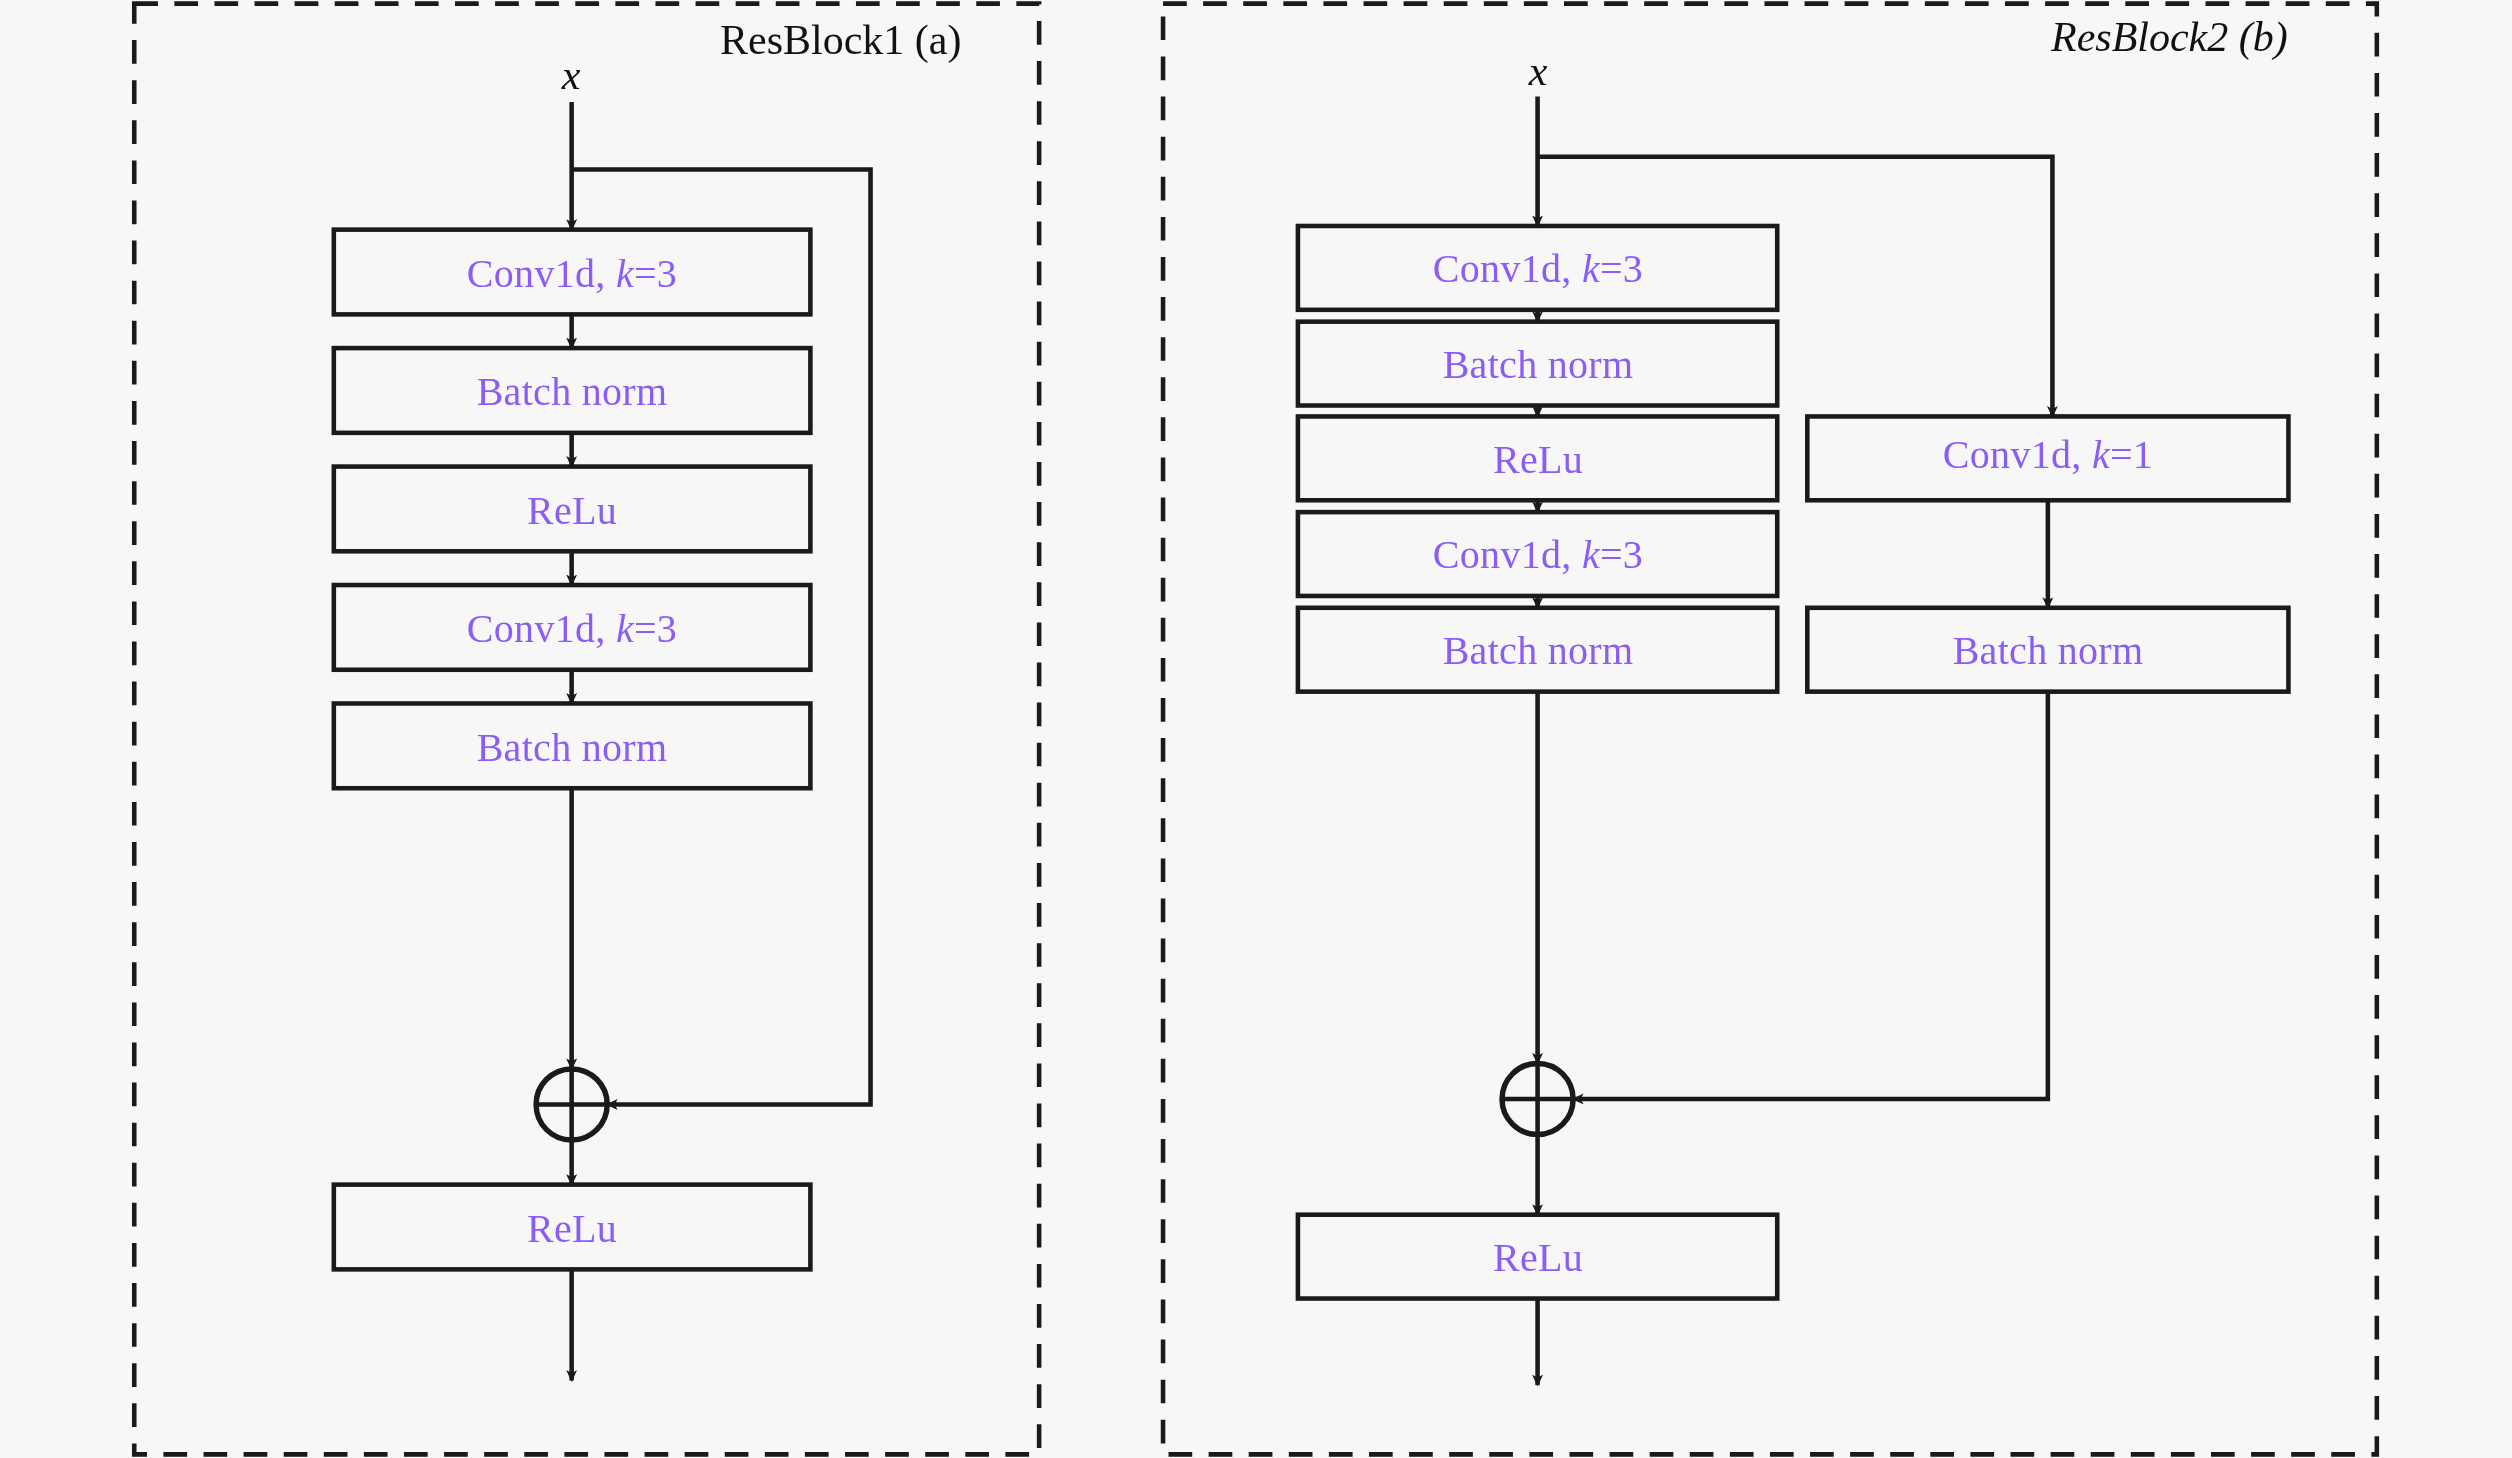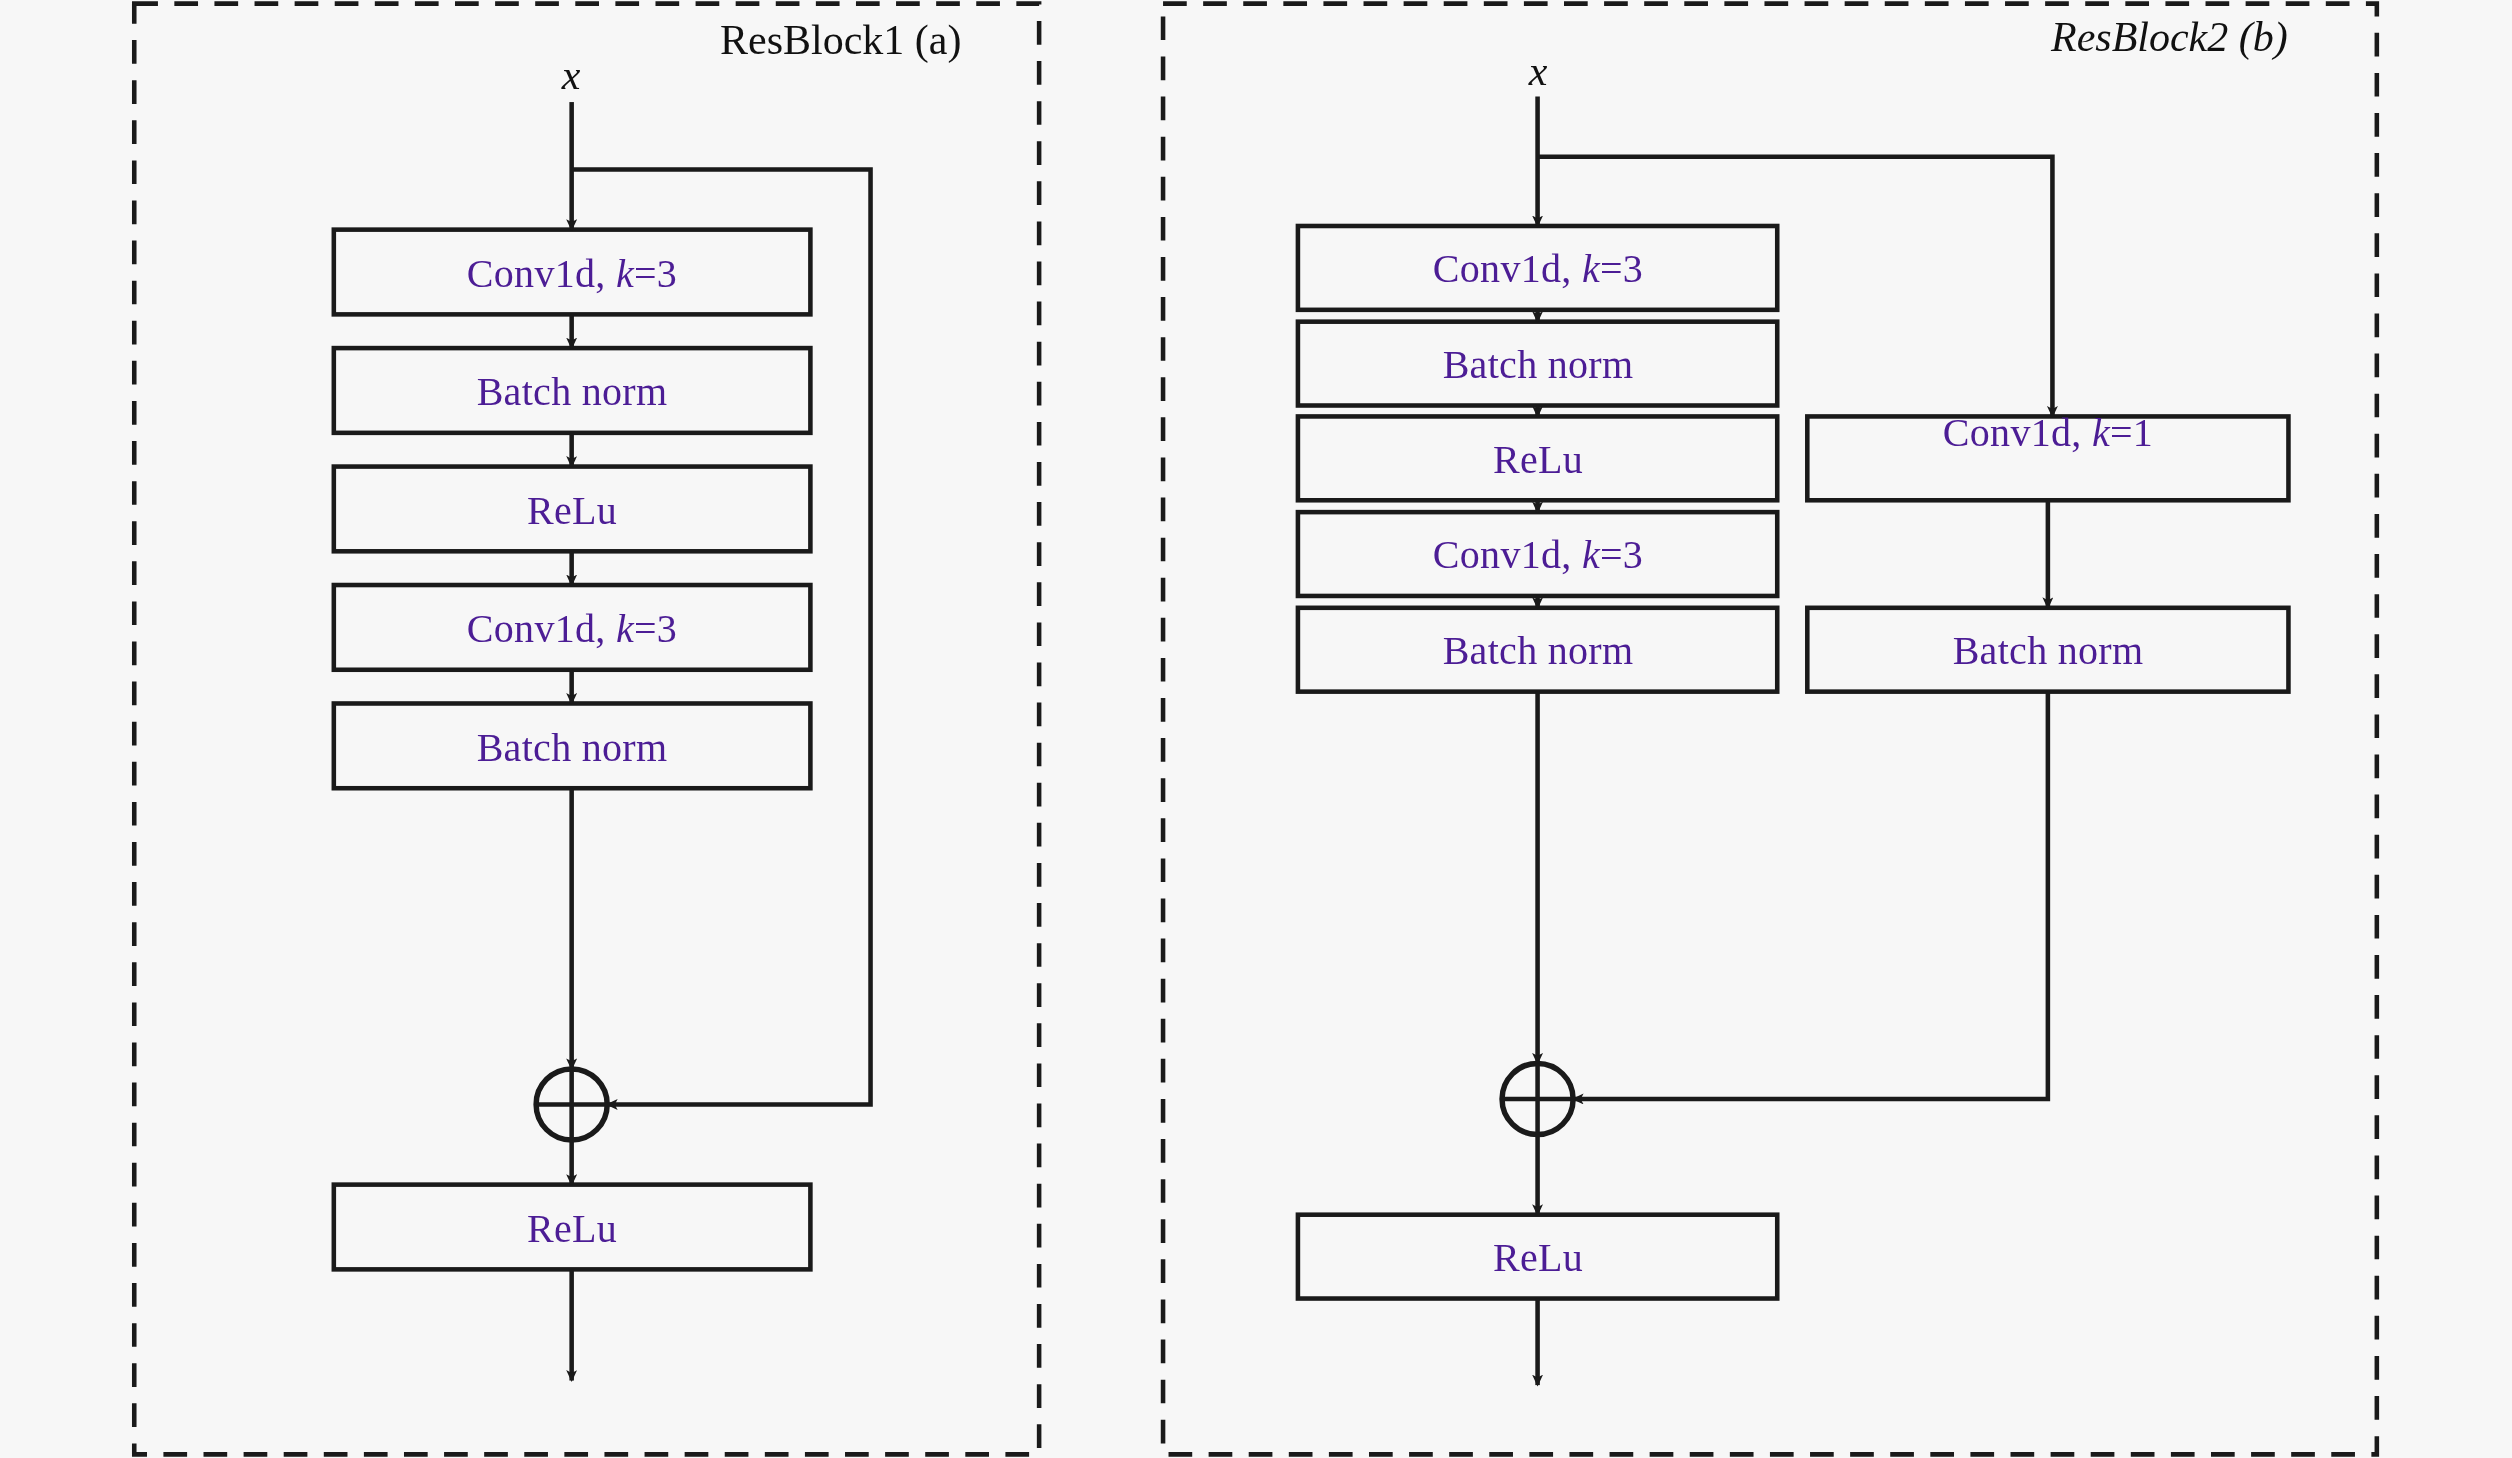--- a/index.html
+++ b/index.html
@@ -16,21 +16,21 @@
   .panel-title{
     position:absolute;
     font-size:42px;
     color:#111;
     white-space:nowrap;
     font-family:"Liberation Serif","DejaVu Serif",serif;
   }
   .node-label{
     position:absolute;
     font-size:40px;
-    color:#4c1d95;
+    color:#8b5cf6;
     white-space:nowrap;
     text-align:center;
     transform:translate(-50%,-50%);
     font-family:"Liberation Serif","DejaVu Serif",serif;
     letter-spacing:0.3px;
   }
   .node-label i{font-style:italic;}
   .var-label{
     position:absolute;
     font-size:42px;
@@ -219,21 +219,21 @@
   <div class="node-label" style="left:1538px;top:554px;">
     <span>Conv1d, </span><i>k</i><span>=3</span>
   </div>
   <div class="node-label" style="left:1538px;top:650px;">
     <span>Batch norm</span><i></i><span></span>
   </div>
   <div class="node-label" style="left:1538px;top:1257px;">
     <span>ReLu</span><i></i><span></span>
   </div>
 
-  <div class="node-label" style="left:2048px;top:432px;">
+  <div class="node-label" style="left:2048px;top:454px;">
     <span>Conv1d, </span><i>k</i><span>=1</span>
   </div>
   <div class="node-label" style="left:2048px;top:650px;">
     <span>Batch norm</span><i></i><span></span>
   </div>
 
 </div>
 
 
 </body></html>

